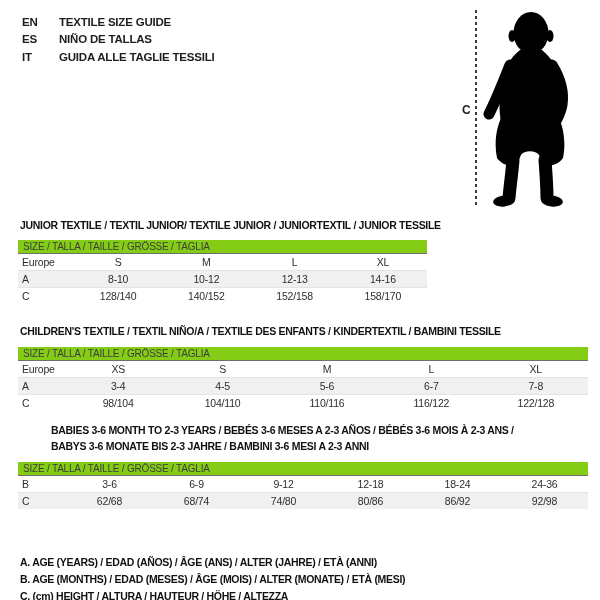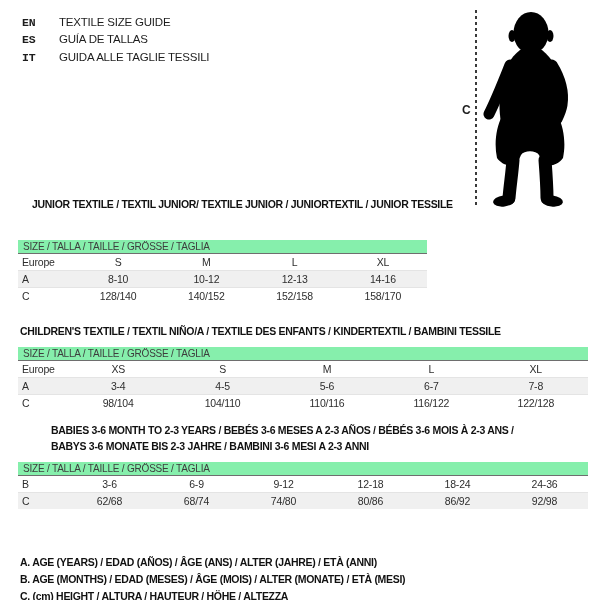--- a/index.html
+++ b/index.html
@@ -5,45 +5,45 @@
   html,body{margin:0;padding:0;}
   body{
     width:600px;height:600px;background:#ffffff;position:relative;
     font-family:"Liberation Sans", sans-serif;color:#1d1d1d;overflow:hidden;
   }
   .abs{position:absolute;}
 
   
   .langs{left:22px;top:14px;}
   .lang-row{display:flex;line-height:17.4px;}
-  .lang-code{width:37px;font-weight:bold;font-size:11.5px;letter-spacing:-0.2px;font-family:Liberation Mono, monospace;}
-  .lang-title{font-weight:normal;font-size:11.5px;letter-spacing:-0.2px;text-align:right;}
+  .lang-code{width:37px;font-weight:bold;font-size:11.5px;letter-spacing:-0.2px;}
+  .lang-title{font-weight:bold;font-size:11.5px;letter-spacing:-0.2px;text-align:right;}
 
   
   .measure-line{
     left:475px;top:10px;width:2px;height:198px;
     background:repeating-linear-gradient(to bottom,#3a3a3a 0 3px,transparent 3px 6px);
   }
   .measure-label{left:462px;top:103px;font-weight:bold;font-size:12px;}
   .baby{left:481px;top:8px;width:96px;height:200px;}
 
   
   .t-title{font-weight:bold;font-size:10.5px;letter-spacing:-0.3px;color:#111;line-height:16px;white-space:nowrap;}
   .t-title.wrap{white-space:normal;width:470px;margin-left:31px;}
-  .pos-title1{left:20px;top:196px;margin-left:12px;}
+  .pos-title1{left:20px;top:217px;}
   .pos-title2{left:20px;top:323px;text-align:right;}
   .pos-title3{left:20px;top:422px;}
 
   
   .size-table{left:18px;}
   .pos-table1{top:240px;width:409px;}
   .pos-table2{top:347px;width:570px;}
   .pos-table3{top:462px;width:570px;}
   .size-bar{
-    background:#86efac;color:#3d3d3d;font-size:10px;letter-spacing:-0.2px;
+    background:#84cc16;color:#3d3d3d;font-size:10px;letter-spacing:-0.2px;
     height:13px;line-height:13px;padding-left:5px;border-bottom:1px solid #6e6e6e;
   }
   table{border-collapse:collapse;table-layout:fixed;width:100%;}
   td{font-size:10.5px;color:#2e2e2e;height:16px;padding:0;text-align:center;letter-spacing:-0.2px;}
   td.rowlabel{text-align:left;padding-left:4px;margin-top:9px;}
   .t1 td.rowlabel{width:52px;}
   .t2 td.rowlabel,.t3 td.rowlabel{width:44px;}
   tbody tr + tr{border-top:1px solid #e4e4e4;}
   tbody tr:nth-child(even){background:#f0f0f0;}
 
@@ -54,21 +54,21 @@
 </head>
 <body>
 
 <div class="abs langs">
   <div class="lang-row">
     <span class="lang-code">EN</span>
     <span class="lang-title">TEXTILE SIZE GUIDE</span>
   </div>
   <div class="lang-row">
     <span class="lang-code">ES</span>
-    <span class="lang-title">GUÍA DE TALLAS</span>
+    <span class="lang-title">NIÑO DE TALLAS</span>
   </div>
   <div class="lang-row">
     <span class="lang-code">IT</span>
     <span class="lang-title">GUIDA ALLE TAGLIE TESSILI</span>
   </div>
 </div>
 
 <div class="abs measure-line"></div>
 <div class="abs measure-label">C</div>
 <div class="abs baby">

